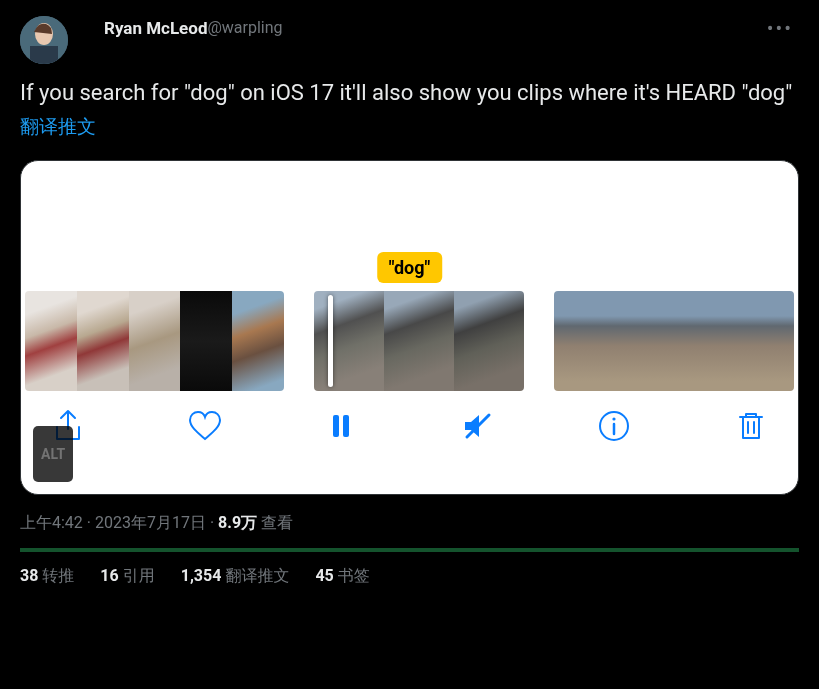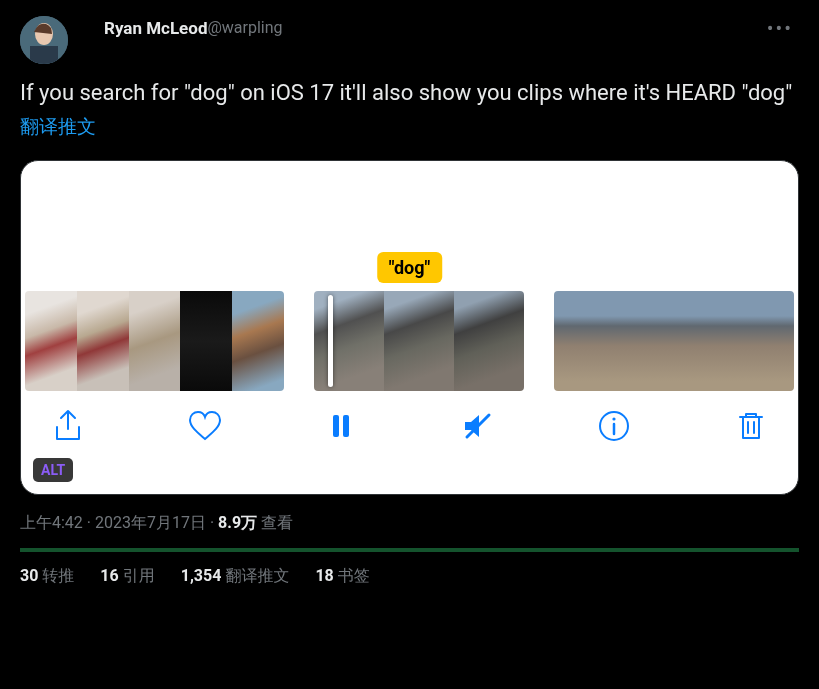--- a/index.html
+++ b/index.html
@@ -152,24 +152,24 @@
     justify-content: center;
     color: #0a7dff;
     cursor: pointer;
   }
   .action-icon svg { width: 100%; height: 100%; stroke: currentColor; fill: none; stroke-width: 2; }
   .alt-badge {
     position: absolute;
     left: 12px;
     bottom: 12px;
     background: rgba(0,0,0,0.78);
-    color: #8b5cf6;
+    color: #737373;
     font-size: 14px;
     font-weight: 700;
-    padding: 4px 8px;
+    padding: 20px 8px;
     border-radius: 5px;
     cursor: pointer;
   }
   .meta {
     color: #71767b;
     font-size: 16px;
     padding: 18px 0 14px 0;
     border-bottom: 4px solid #14532d;
   }
   .meta .bold { color: #e7e9ea; font-weight: 700; }
@@ -273,19 +273,19 @@
     </div>
 
     <div class="alt-badge">ALT</div>
   </div>
 
   <div class="meta">
     <span>上午4:42</span><span> · </span><span>2023年7月17日</span><span> · </span><span class="bold">8.9万</span><span> 查看</span>
   </div>
 
   <div class="stats">
-    <div><span class="num">30</span><span>转推</span></div>
+    <div><span class="num">38</span><span>转推</span></div>
     <div><span class="num">16</span><span>引用</span></div>
     <div><span class="num">1,354</span><span>翻译推文</span></div>
-    <div><span class="num">18</span><span>书签</span></div>
+    <div><span class="num">45</span><span>书签</span></div>
   </div>
 
 </div>
 
 </body></html>

